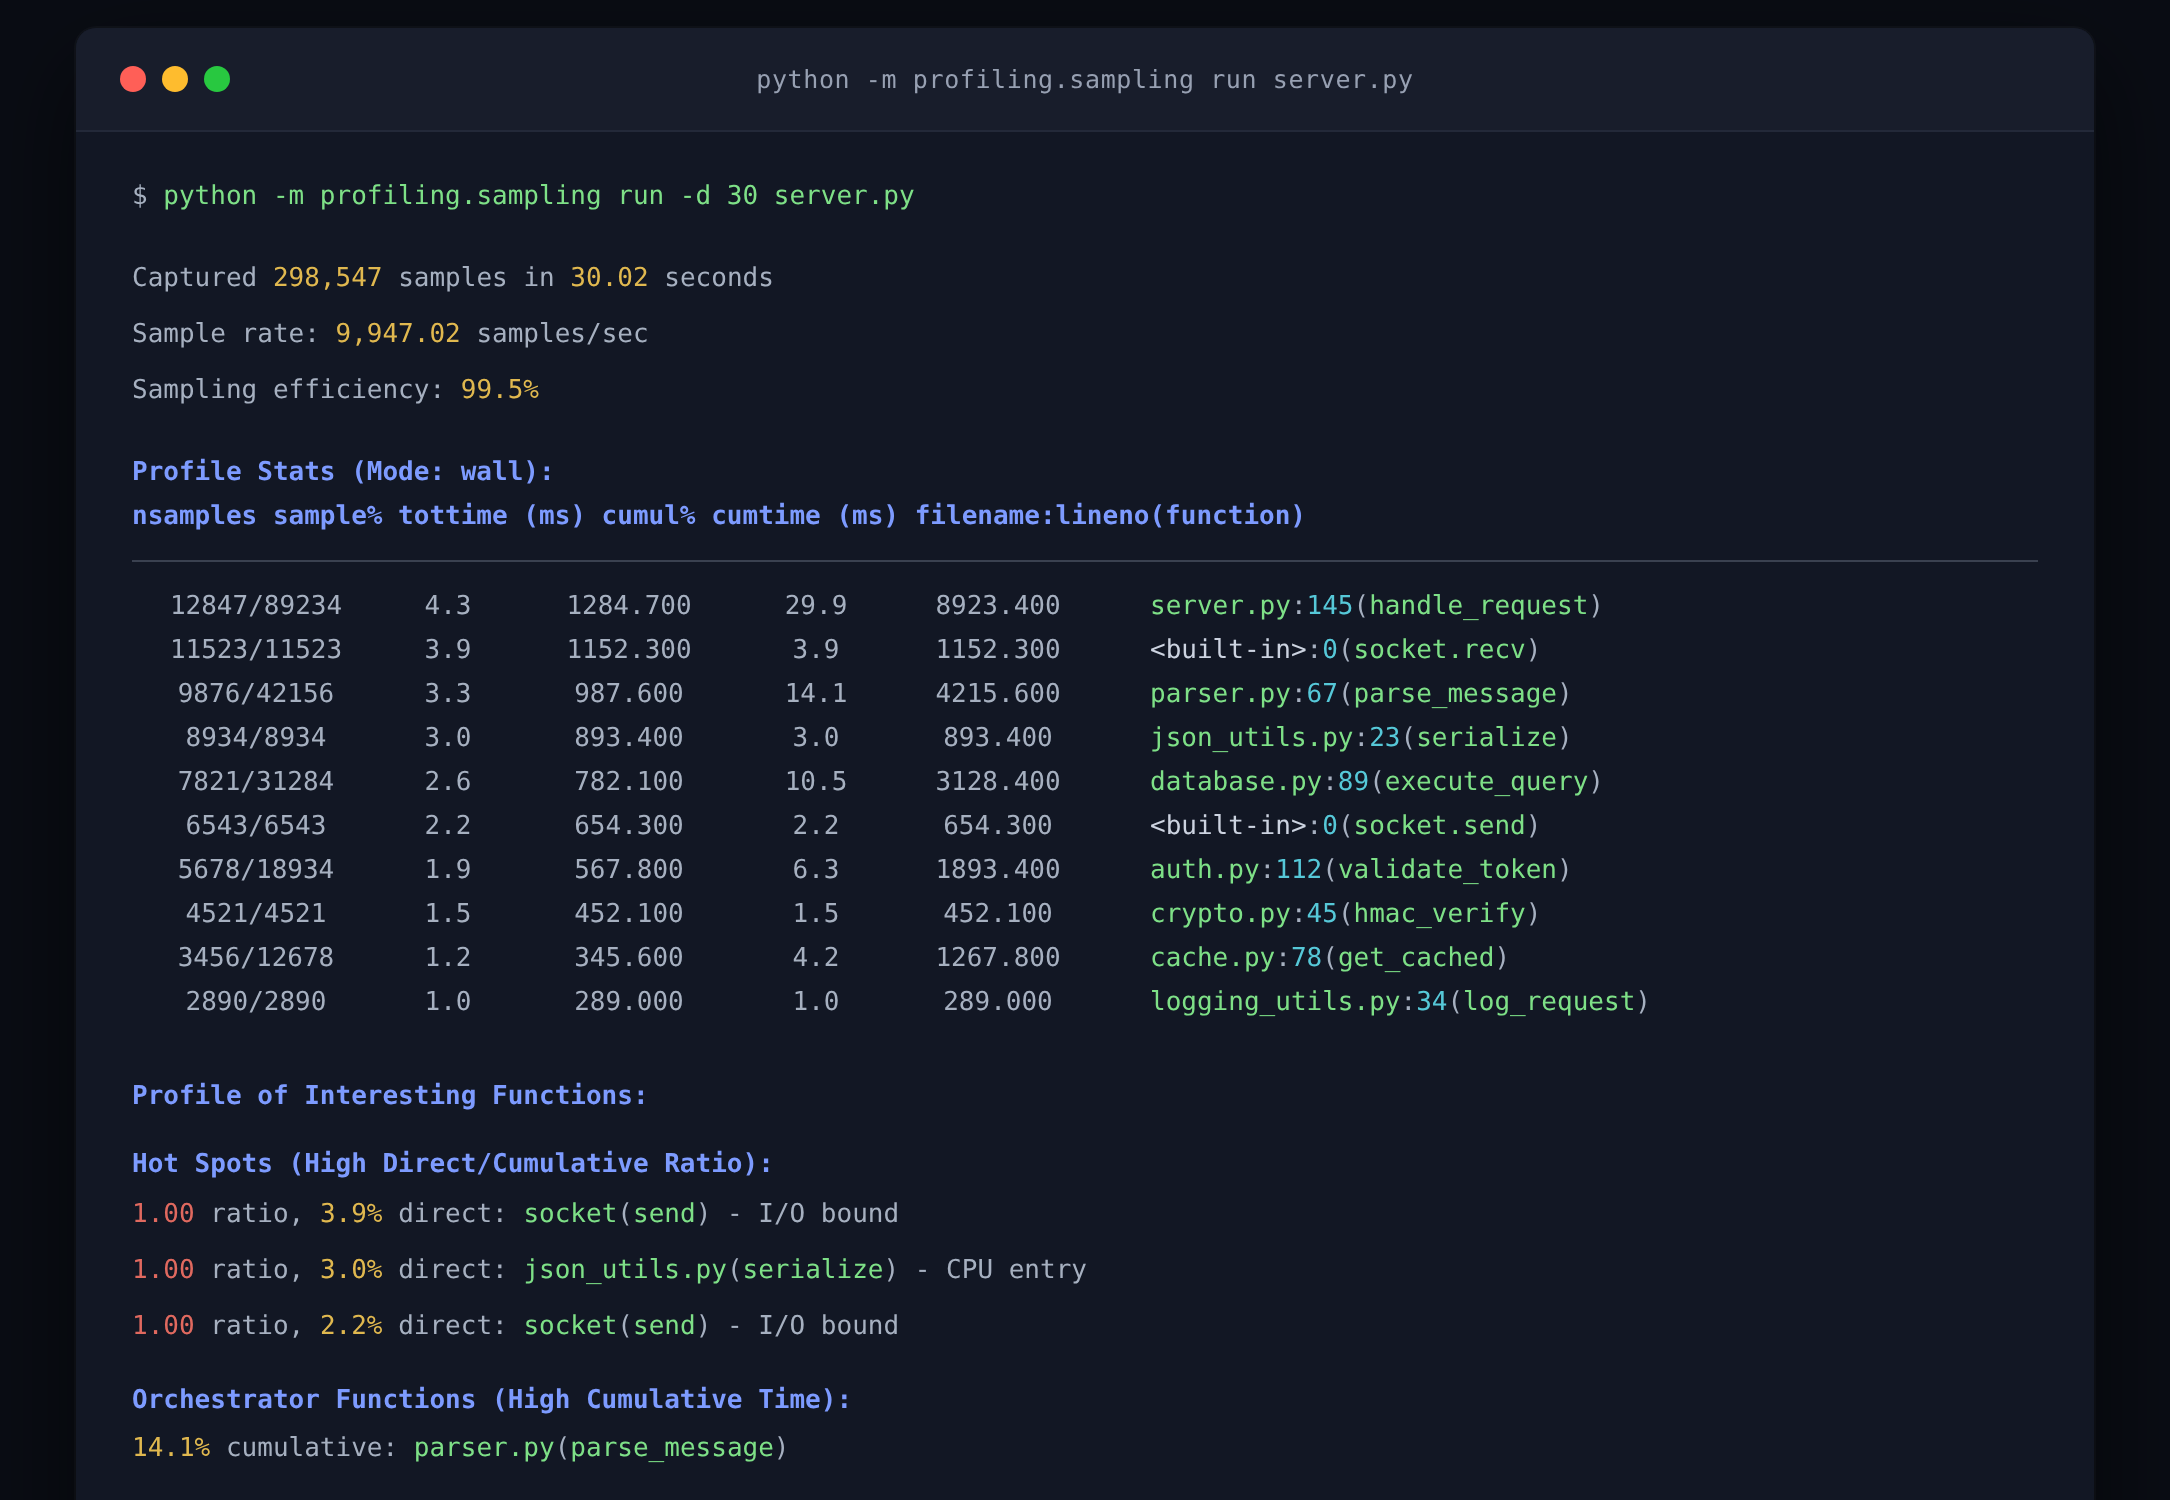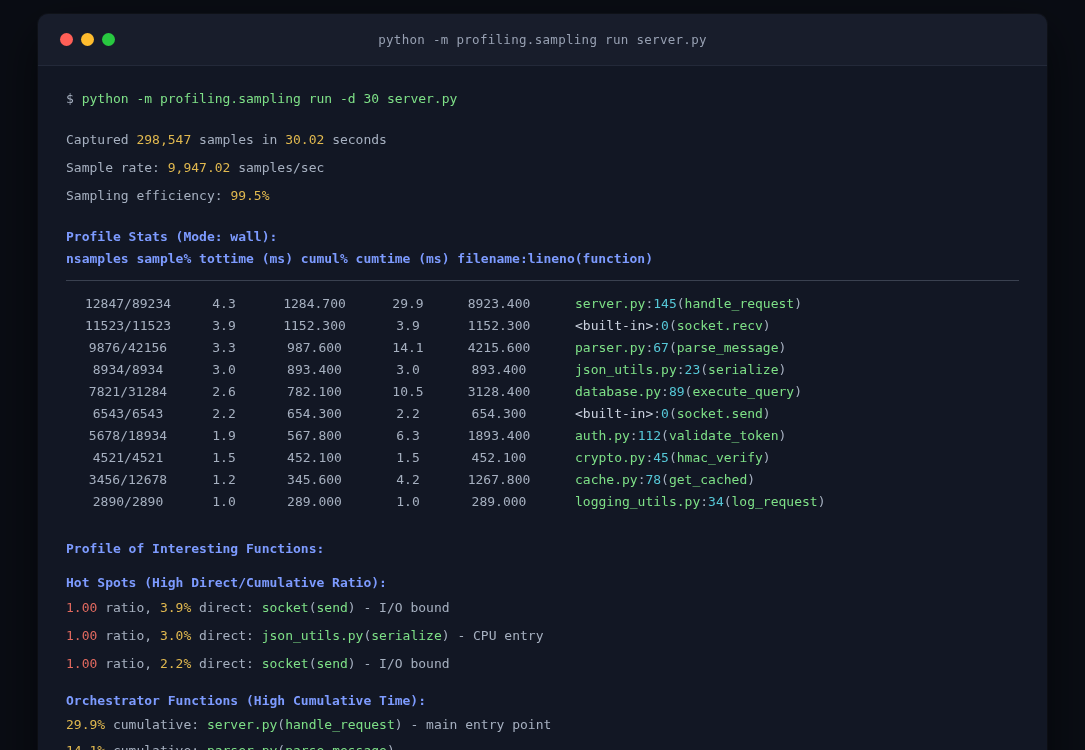--- a/index.html
+++ b/index.html
@@ -92,16 +92,15 @@
       <div class="t-line row"><span class="cell">5678/18934</span><span class="cell">1.9</span><span class="cell">567.800</span><span class="cell">6.3</span><span class="cell">1893.400</span><span class="cell loc"><span class="c-green">auth.py</span><span class="c-fg">:</span><span class="c-cyan">112</span><span class="c-fg">(</span><span class="c-green">validate_token</span><span class="c-fg">)</span></span></div>
       <div class="t-line row"><span class="cell">4521/4521</span><span class="cell">1.5</span><span class="cell">452.100</span><span class="cell">1.5</span><span class="cell">452.100</span><span class="cell loc"><span class="c-green">crypto.py</span><span class="c-fg">:</span><span class="c-cyan">45</span><span class="c-fg">(</span><span class="c-green">hmac_verify</span><span class="c-fg">)</span></span></div>
       <div class="t-line row"><span class="cell">3456/12678</span><span class="cell">1.2</span><span class="cell">345.600</span><span class="cell">4.2</span><span class="cell">1267.800</span><span class="cell loc"><span class="c-green">cache.py</span><span class="c-fg">:</span><span class="c-cyan">78</span><span class="c-fg">(</span><span class="c-green">get_cached</span><span class="c-fg">)</span></span></div>
       <div class="t-line row"><span class="cell">2890/2890</span><span class="cell">1.0</span><span class="cell">289.000</span><span class="cell">1.0</span><span class="cell">289.000</span><span class="cell loc"><span class="c-green">logging_utils.py</span><span class="c-fg">:</span><span class="c-cyan">34</span><span class="c-fg">(</span><span class="c-green">log_request</span><span class="c-fg">)</span></span></div>
       <div class="t-line section-heading"><span class="c-blue">Profile of Interesting Functions:</span></div>
       <div class="t-line sub-heading"><span class="c-blue">Hot Spots (High Direct/Cumulative Ratio):</span></div>
       <div class="t-line hotspot"><span class="c-red">1.00</span><span class="c-fg"> ratio, </span><span class="c-yellow">3.9%</span><span class="c-fg"> direct: </span><span class="c-green">socket</span><span class="c-fg">(</span><span class="c-green">send</span><span class="c-fg">)</span><span class="c-fg"> - I/O bound</span></div>
       <div class="t-line hotspot"><span class="c-red">1.00</span><span class="c-fg"> ratio, </span><span class="c-yellow">3.0%</span><span class="c-fg"> direct: </span><span class="c-green">json_utils.py</span><span class="c-fg">(</span><span class="c-green">serialize</span><span class="c-fg">)</span><span class="c-fg"> - CPU entry</span></div>
       <div class="t-line hotspot"><span class="c-red">1.00</span><span class="c-fg"> ratio, </span><span class="c-yellow">2.2%</span><span class="c-fg"> direct: </span><span class="c-green">socket</span><span class="c-fg">(</span><span class="c-green">send</span><span class="c-fg">)</span><span class="c-fg"> - I/O bound</span></div>
       <div class="t-line sub-heading"><span class="c-blue">Orchestrator Functions (High Cumulative Time):</span></div>
-      <div class="t-line orch"><span class="c-yellow">29.9%</span><span class="c-fg"> cumulative: </span><span class="c-green">server.py</span><span class="c-fg">(</span><span class="c-green">handle_request</span><span class="c-fg">)</span><span class="c-fg"> - main entry point</span></div>
       <div class="t-line orch"><span class="c-yellow">14.1%</span><span class="c-fg"> cumulative: </span><span class="c-green">parser.py</span><span class="c-fg">(</span><span class="c-green">parse_message</span><span class="c-fg">)</span></div>
     </div>
 </div>
 
 </body></html>

